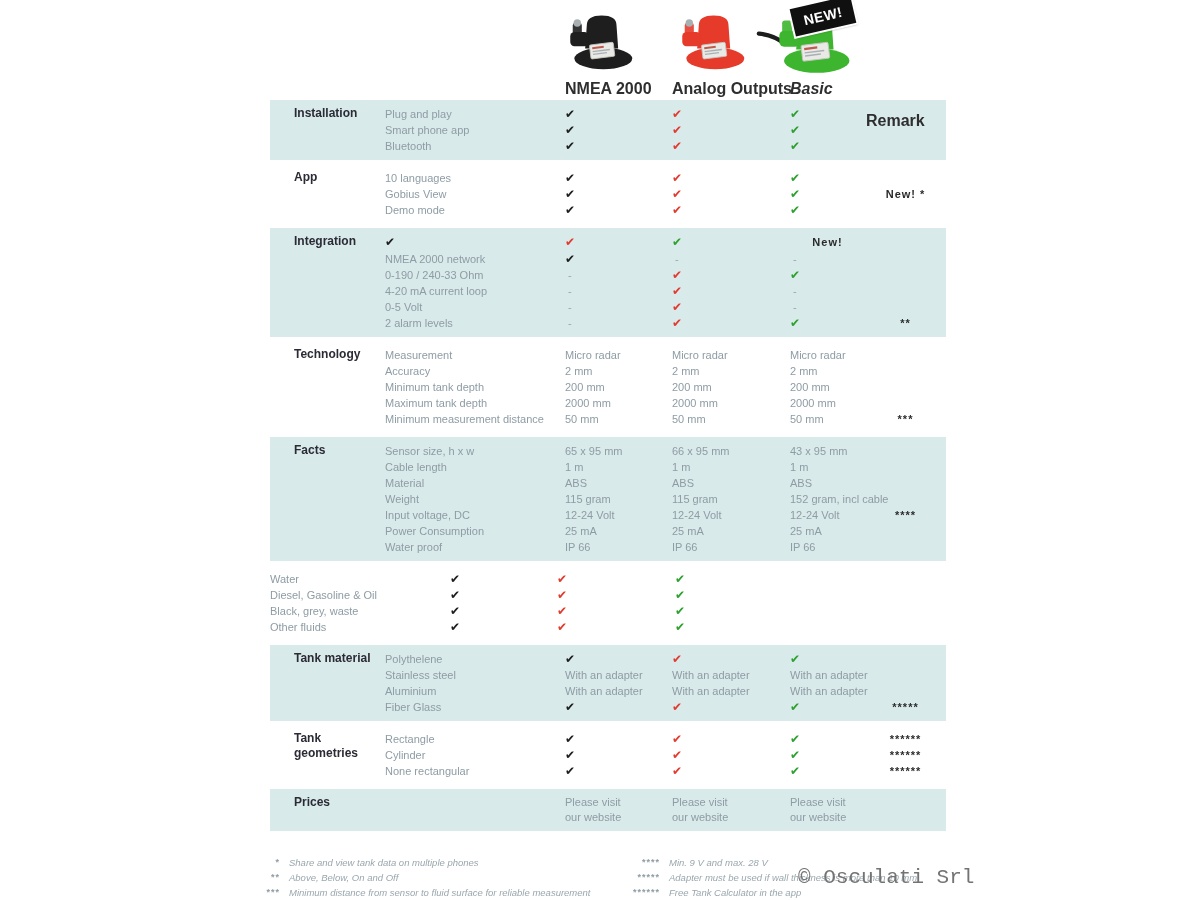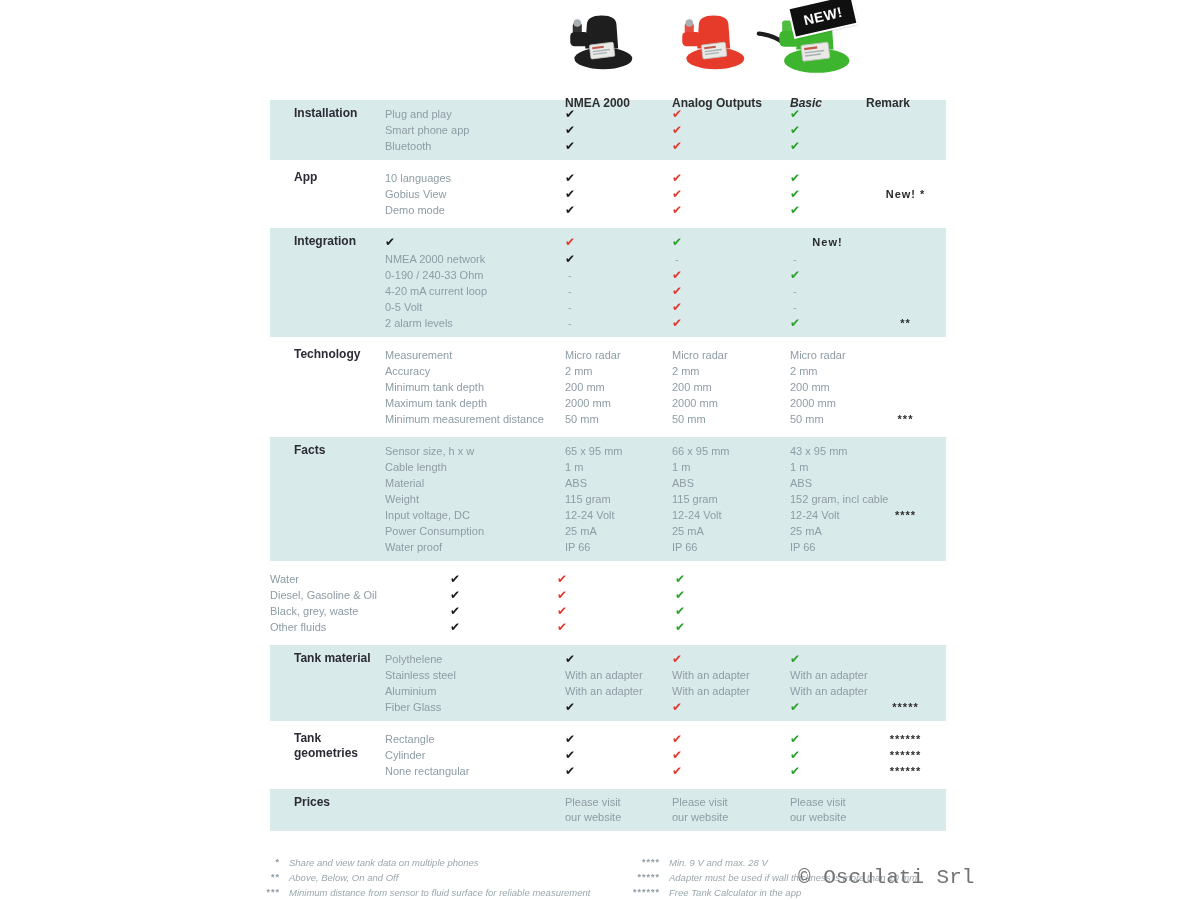--- a/index.html
+++ b/index.html
@@ -3,21 +3,21 @@
 <meta charset="utf-8">
 <style>
   html,body{margin:0;padding:0;background:#fff;}
   .page{position:relative;width:1200px;height:900px;background:#ffffff;overflow:hidden;
         font-family:"Liberation Sans",sans-serif;color:#2e2e38;}
   .table{position:absolute;left:270px;top:0;width:676px;}
   
   .header{position:relative;height:100px;}
   .device-wrap{position:absolute;top:6px;width:76px;height:72px;}
   .device{width:100%;height:100%;overflow:visible;}
-  .col-label{position:absolute;top:96px;font-size:12px;font-weight:bold;color:#2e2e2e;white-space:nowrap;}
+  .col-label{position:absolute;top:80px;font-size:16px;font-weight:bold;color:#2e2e2e;white-space:nowrap;}
   .new-badge{position:absolute;left:522px;top:2px;width:62px;height:28px;background:#101010;
              color:#fff;display:flex;align-items:center;justify-content:center;
              font-weight:bold;font-size:14px;letter-spacing:.5px;transform:rotate(-13deg);
              box-shadow:0 0 0 2px #ffffff, 1px 2px 2px rgba(0,0,0,.35);}
   
   .section{display:flex;padding:6px 0;margin-bottom:4px;}
   .section.tint{background:var(--tint);}
   .sec-label{width:115px;box-sizing:border-box;padding-left:24px;font-size:12px;font-weight:bold;
              color:#2b2b35;line-height:15px;white-space:pre-line;}
   .rows{width:561px;}
@@ -99,21 +99,21 @@
             <rect x="37" y="48.8" width="17" height="1.6" fill="#a8b0b6"></rect>
           </g>
         </svg>
       </div>
 
       <div class="new-badge">NEW!</div>
 
       <span class="col-label" style="left:295px;">NMEA 2000</span>
       <span class="col-label" style="left:402px;">Analog Outputs</span>
       <span class="col-label" style="left:520px;font-style:italic;">Basic</span>
-      <span class="col-label" style="left:596px;">Remark</span>
+      <span class="col-label" style="left:596px;margin-top:32px;">Remark</span>
     </div>
 
     <div id="tbody">
         <div class="section tint">
           <div class="sec-label">Installation</div>
           <div class="rows">
             <div class="row">
               <div class="rlabel">Plug and play</div>
               <div class="cell"><span class="chk k0">✔</span></div>
               <div class="cell"><span class="chk k1">✔</span></div>

